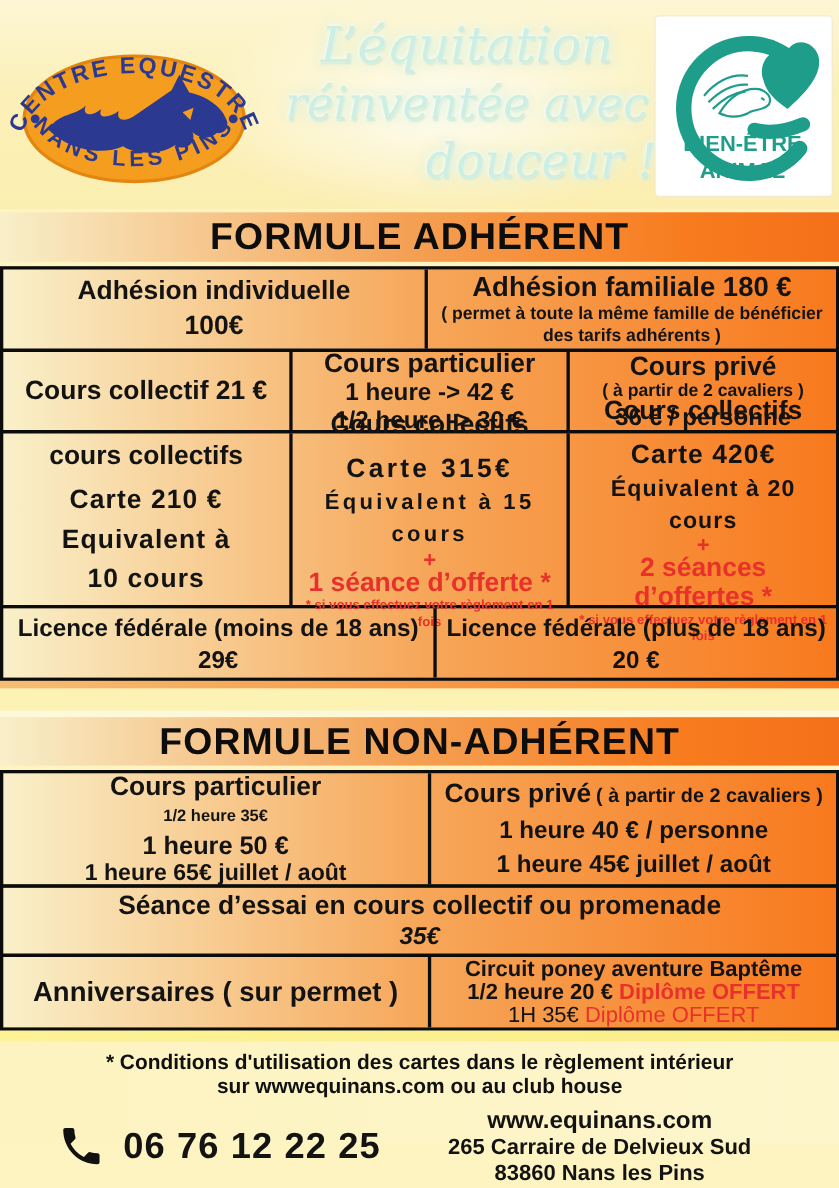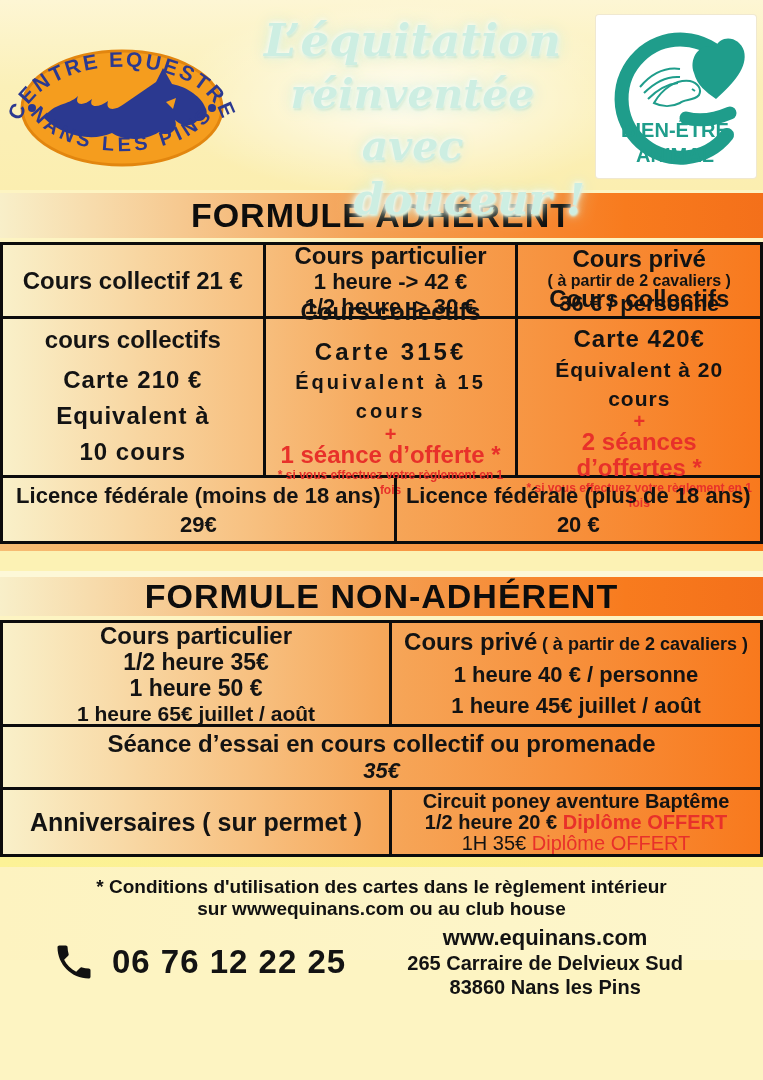--- a/index.html
+++ b/index.html
@@ -11,40 +11,40 @@
 
   
   #header {
     position:relative; height:190px;
     background:
       radial-gradient(ellipse 340px 140px at 53% 52%, rgba(255,255,255,0.85), rgba(255,255,255,0) 70%),
       linear-gradient(180deg,#fdf6d4 0%, #fbf0b8 45%, #fbeeb0 100%);
   }
   #club-logo { position:absolute; left:6px; top:14px; }
   #tagline {
-    position:absolute; left:240px; top:14px; width:345px; text-align:center;
-    font-family:"DejaVu Serif", serif; font-style:italic; font-weight:bold;
+    position:absolute; left:252px; top:14px; width:345px; text-align:center;
+    font-family:"DejaVu Serif", serif; font-style:italic; font-weight:normal;
     color:#cdeee2;
     text-shadow:0 0 5px #ffffff, 0 0 10px #e7f8ea, 0 0 18px #cfe9c6, 1px 2px 2px #b9dcba;
   }
   #tagline .tl1 { font-size:45px; line-height:54px; }
   #tagline .tl2 { font-size:41px; line-height:52px; }
   #tagline .tl3 { font-size:43px; line-height:54px;text-align:right; }
   #welfare-box {
     position:absolute; right:7px; top:15px; width:160px; height:163px;
     background:#ffffff; border-radius:3px; box-shadow:0 0 0 1px #f0e8d0;
   }
 
   
   .band {
     background:linear-gradient(90deg,#f8efc9 0%, #f4a155 48%, #f87b1e 82%, #f4701a 100%);
     display:flex; align-items:center; justify-content:center;
   }
   #band-adherent { height:45px; margin-top:3px; }
-  #band-non-adherent { height:39px; }
+  #band-non-adherent { height:44px; }
   .band .band-title {
     font-size:34px; font-weight:800; letter-spacing:1px; color:#0d0d0d;
   }
 
   
   .ptable { margin-top:4px; }
   .t-row {
     display:flex; border:3px solid #0c0c0c;
     background:linear-gradient(90deg,#f9f0c9 0%, #f6a75a 50%, #f8791d 100%);
   }
@@ -146,20 +146,31 @@
       </svg>
     </div>
   </div>
 
   <div id="band-adherent" class="band">
     <div class="band-title">FORMULE ADHÉRENT</div>
   </div>
 
   <div class="ptable" id="table-adherent">
 
+    <div class="t-row" id="t1-r1">
+      <div class="cell w505">
+        <div class="big">Adhésion individuelle</div>
+        <div class="big">100€</div>
+      </div>
+      <div class="cell w495">
+        <div class="big" style="font-size:25px; line-height:29px;">Adhésion familiale 180 €</div>
+        <div class="small">( permet à toute la même  famille de bénéficier</div>
+        <div class="small">des tarifs adhérents )</div>
+      </div>
+    </div>
 
     <div class="t-row" id="t1-r2">
       <div class="cell w345">
         <div class="big">Cours collectif 21 €</div>
       </div>
       <div class="cell w334">
         <div class="big" style="line-height:26px;">Cours particulier</div>
         <div class="med" style="line-height:25px;">1 heure -&gt; 42 €</div>
         <div class="med" style="line-height:25px;">1/2 heure -&gt; 30 €</div>
       </div>
@@ -215,21 +226,21 @@
 
   <div id="band-non-adherent" class="band">
     <div class="band-title">FORMULE NON-ADHÉRENT</div>
   </div>
 
   <div class="ptable" id="table-non-adherent">
 
     <div class="t-row" id="t2-r1">
       <div class="cell w51">
         <div class="big" style="line-height:27px;">Cours particulier</div>
-        <div class="med" style="font-size:23px; line-height:26px;">1/2  heure 35€</div>
+        <div class="med" style="font-size:15px; line-height:26px;">1/2  heure 35€</div>
         <div class="med" style="font-size:23px; line-height:26px;">1  heure  50 €</div>
         <div class="med" style="font-size:21px; line-height:25px;">1 heure  65€ juillet  / août</div>
       </div>
       <div class="cell w49">
         <div style="line-height:28px;">
           <span class="big">Cours privé</span>
           <span class="small" style="font-size:18px;">( à partir de 2 cavaliers )</span>
         </div>
         <div class="med" style="line-height:31px;">1 heure 40 € / personne</div>
         <div class="med" style="line-height:31px;">1 heure 45€ juillet  / août</div>

